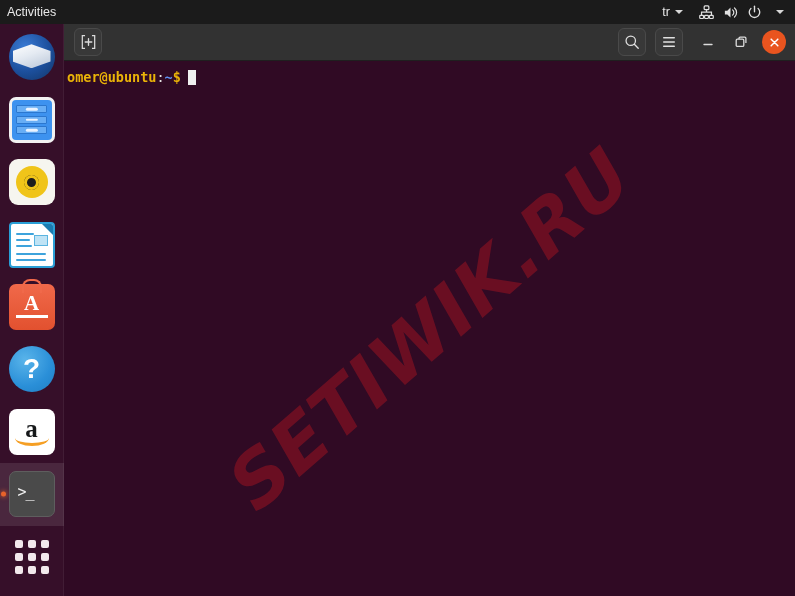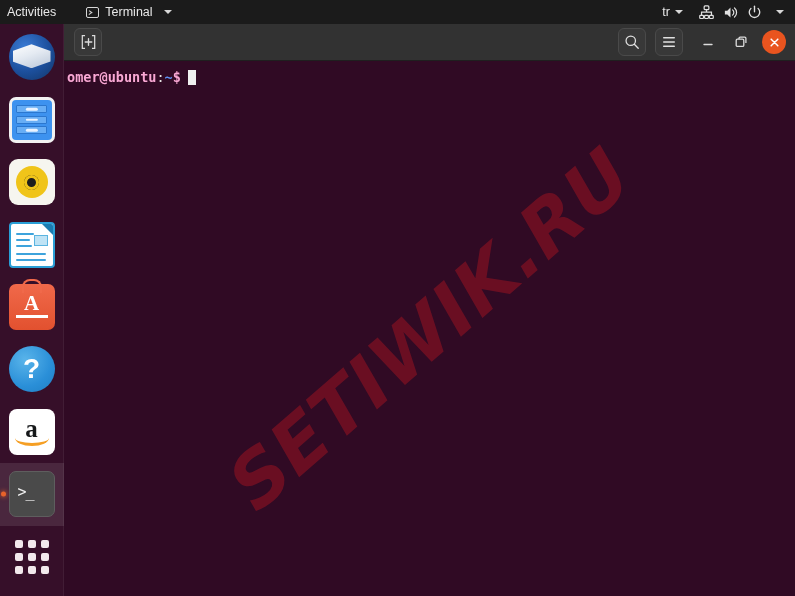--- a/index.html
+++ b/index.html
@@ -136,41 +136,36 @@
     font-size:74px; font-weight:bold; font-style:italic;
     color:#8e1222; opacity:.62; white-space:nowrap;
     letter-spacing:1px; user-select:none; pointer-events:none;
   }
   #prompt-line {
     position:relative; z-index:2;
     padding:8px 0 0 3px;
     font-family:"DejaVu Sans Mono", monospace;
     font-size:13.5px; line-height:1.25; white-space:pre;
   }
-  .c-green { color:#f9a8d4; font-weight:bold; }
+  .c-green { color:#eab308; font-weight:bold; }
   .c-white { color:#e6e6e6; }
   .c-blue  { color:#5f8ff0; font-weight:bold; }
   #cursor { display:inline-block; width:8px; height:15px; background:#f0f0f0; vertical-align:-3px; margin-left:7px; }
 </style>
 </head>
 <body>
 
 <div id="screen">
 
   <div id="topbar">
 
     <div class="tb-item" id="tb-activities">
       <span>Activities</span>
     </div>
 
-    <div class="tb-item" id="tb-app">
-      <span class="mini-term"></span>
-      <span>Terminal</span>
-      <span class="caret"></span>
-    </div>
 
 
     <div id="tb-right">
       <div id="tb-lang">
         <span>tr</span>
         <span class="caret"></span>
       </div>
       <div id="tb-status">
         <svg class="ic" width="15" height="15" viewBox="0 0 16 16">
           <rect x="5.5" y="1" width="5" height="4" rx="1" fill="none" stroke="#e0e0e0" stroke-width="1.3"></rect>

